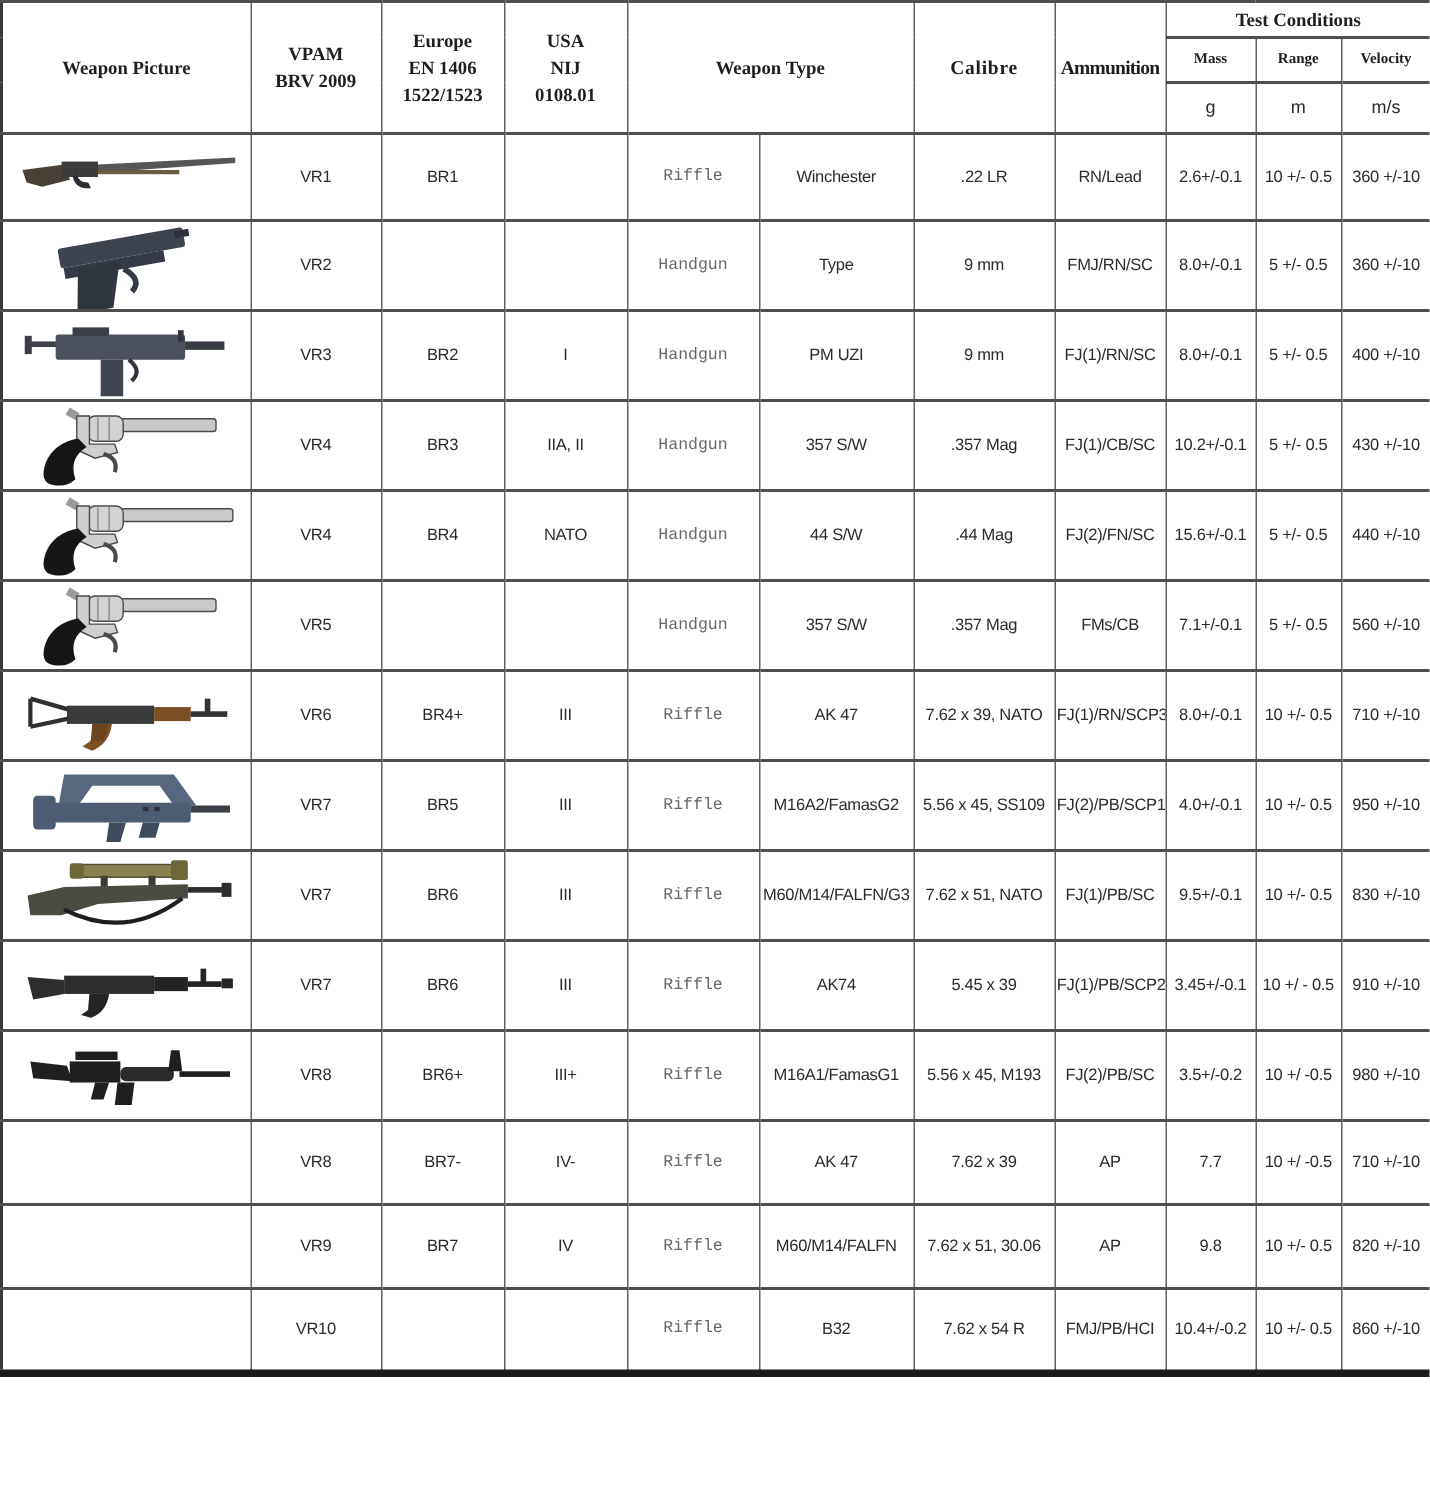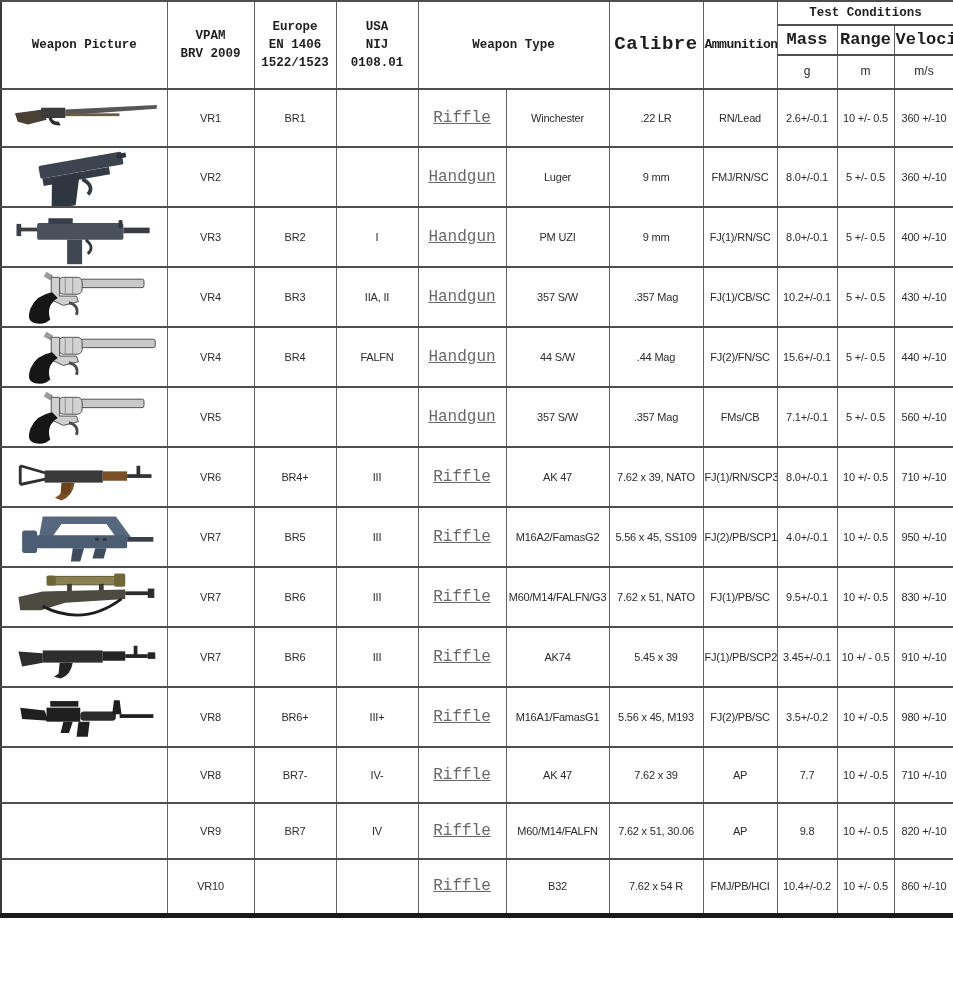--- a/index.html
+++ b/index.html
@@ -19,37 +19,37 @@
   th, td {
     border-left:1px solid #636363;
     border-right:1px solid #636363;
     border-top:2px solid #4e4e4e;
     border-bottom:2px solid #4e4e4e;
     text-align:center; vertical-align:middle;
     padding:0 1px; overflow:hidden;
   }
   
   thead th {
-    font-family:Liberation Mono, monospace;
+    font-family:Liberation Serif, serif;
     font-weight:bold; color:#1e1e1e; font-size:12.5px;
     background:#fff; line-height:1.45;
   }
   tr.hdr-row-1 { height:24px; }
   tr.hdr-row-2 { height:30px; }
   tr.hdr-row-3 { height:34px; }
-  th.th-calibre { font-size:19px; letter-spacing:0.5px;text-align:center; }
+  th.th-calibre { font-size:13px; letter-spacing:0.5px;text-align:center; }
   th.th-ammo { font-size:13px; letter-spacing:-0.5px; }
-  th.th-sub { font-size:17px; }
+  th.th-sub { font-size:10px; }
   th.th-unit { font-family:"Liberation Sans", sans-serif; font-weight:normal; font-size:12px; color:#2a2a2a; }
   
   tbody tr { height:56px; }
   tbody td { font-size:11px; color:#2b2b2b; letter-spacing:-0.2px; white-space:nowrap; }
   td.cell-type {
     font-family:"Liberation Mono", monospace;
-    color:#686868; font-size:16px; letter-spacing:0;text-decoration:underline;
+    color:#686868; font-size:11px; letter-spacing:0;
   }
   td.cell-picture { padding:0; }
   .weapon-img { display:flex; align-items:center; justify-content:center; width:100%; height:100%; }
   .weapon-img svg { display:block; }
 </style>
 </head>
 <body>
 
 <table class="weapon-table">
   <colgroup>
@@ -133,21 +133,21 @@
                 <path d="M46,26 L76,26 L66,58 L40,58 Z" fill="#2f3640"></path>
                 <path d="M78,32 q12,10 3,17" stroke="#343b46" stroke-width="4" fill="none"></path>
               </g>
             </svg>
           </span>
         </td>
     <td>VR2</td>
     <td></td>
     <td></td>
     <td class="cell-type">Handgun</td>
-    <td>Luger</td>
+    <td>Type</td>
     <td>9 mm</td>
     <td>FMJ/RN/SC</td>
     <td>8.0+/-0.1</td>
     <td>5 +/- 0.5</td>
     <td>360 +/-10</td>
   </tr>
       <tr>
     <td class="cell-picture">
           <span class="weapon-img">
             <svg width="150" height="58" viewBox="0 0 160 60">
@@ -209,21 +209,21 @@
               <line x1="68" y1="9" x2="68" y2="27" stroke="#8a8a8a"></line>
               <path d="M47,7 l-7,-4 -3,5 7,4 z" fill="#9a9a9a"></path>
               <path d="M45,9 L54,9 L54,29 L72,29 L74,35 L58,39 L45,33 Z" fill="#cfcfcf" stroke="#4a4a4a"></path>
               <path d="M64,36 q11,3 8,13" stroke="#4a4a4a" stroke-width="3" fill="none"></path>
               <path d="M46,25 q-17,3 -23,17 q-5,14 5,16 q10,2 16,-4 q-5,-15 8,-23 z" fill="#161616"></path>
             </svg>
           </span>
         </td>
     <td>VR4</td>
     <td>BR4</td>
-    <td>FALFN</td>
+    <td>NATO</td>
     <td class="cell-type">Handgun</td>
     <td>44 S/W</td>
     <td>.44 Mag</td>
     <td>FJ(2)/FN/SC</td>
     <td>15.6+/-0.1</td>
     <td>5 +/- 0.5</td>
     <td>440 +/-10</td>
   </tr>
       <tr>
     <td class="cell-picture">

